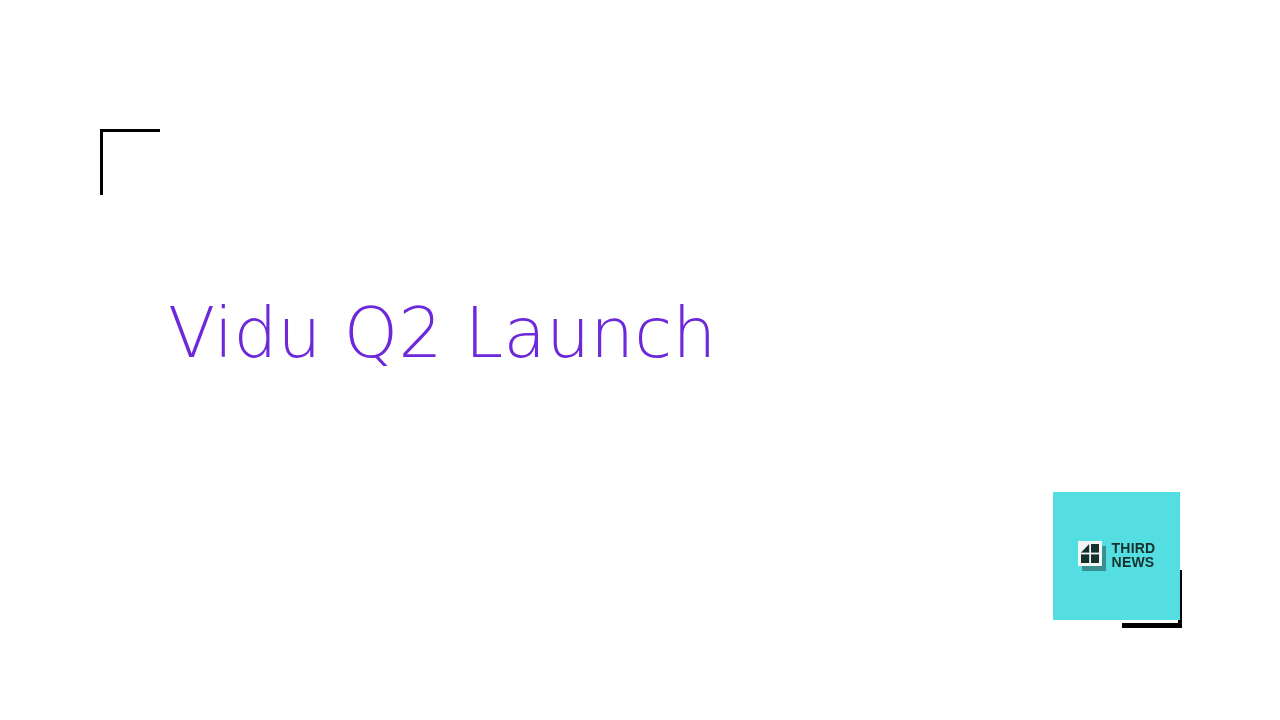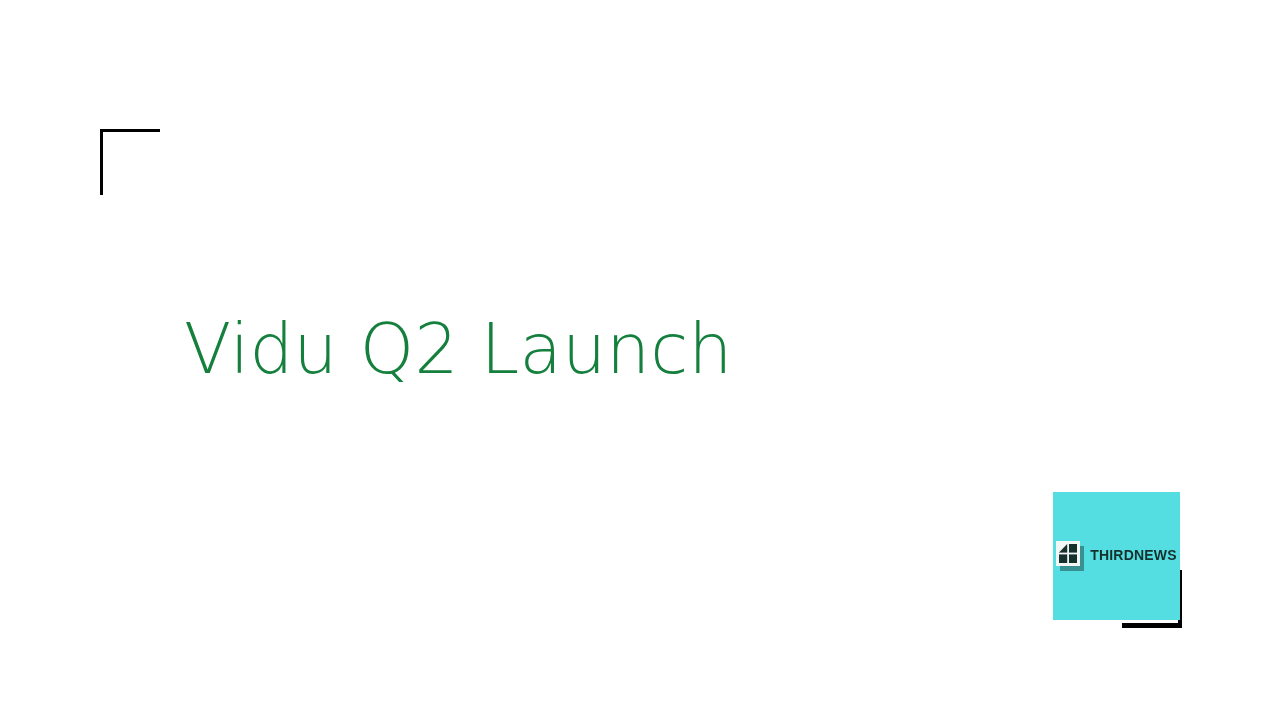--- a/index.html
+++ b/index.html
@@ -48,27 +48,27 @@
   }
 
   
   #title-block {
     position: absolute;
     left: 168px;
     top: 296px;
     width: 900px;
   }
   #slide-title {
-    margin: 16px;
+    margin: 0;
     font-family: "DejaVu Sans", sans-serif;
     font-weight: 100;
     font-size: 69px;
     line-height: 1.08;
     letter-spacing: 0.3px;
-    color: #15803d;
+    color: #6d28d9;
     white-space: nowrap;
   }
 
   
   #logo-lockup {
     position: absolute;
     left: 1053px;
     top: 492px;
     width: 129px;
     height: 136px;
@@ -126,21 +126,21 @@
   #logo-mark {
     position: relative;
     width: 28px;
     height: 30px;
     flex: 0 0 auto;
   }
   #logo-mark svg { display: block; }
 
   #logo-wordmark {
     display: flex;
-    flex-direction: row;
+    flex-direction: column;
     line-height: 0.98;
   }
   #logo-wordmark .line {
     font-family: "Liberation Sans", sans-serif;
     font-weight: bold;
     font-size: 14px;
     letter-spacing: 0.2px;
     color: #16302c;
     white-space: nowrap;
   }

